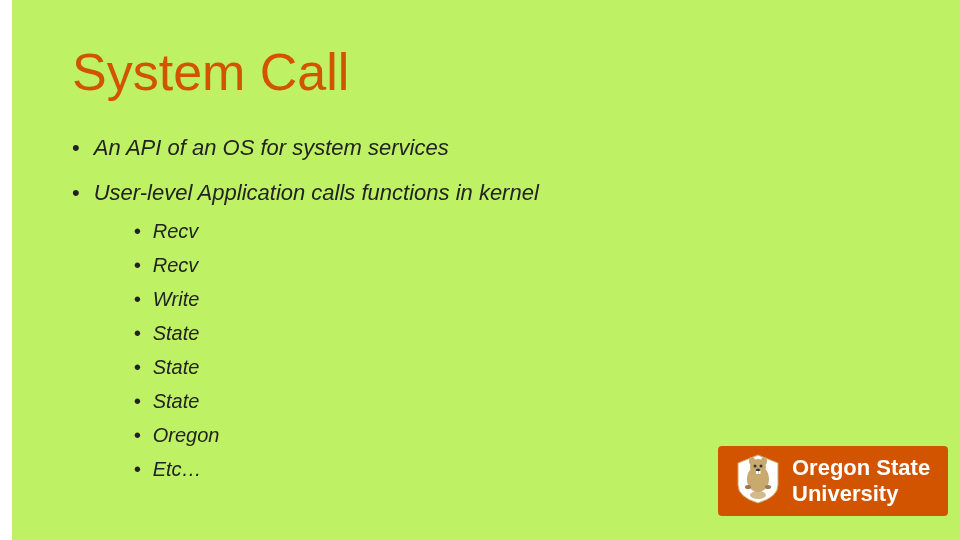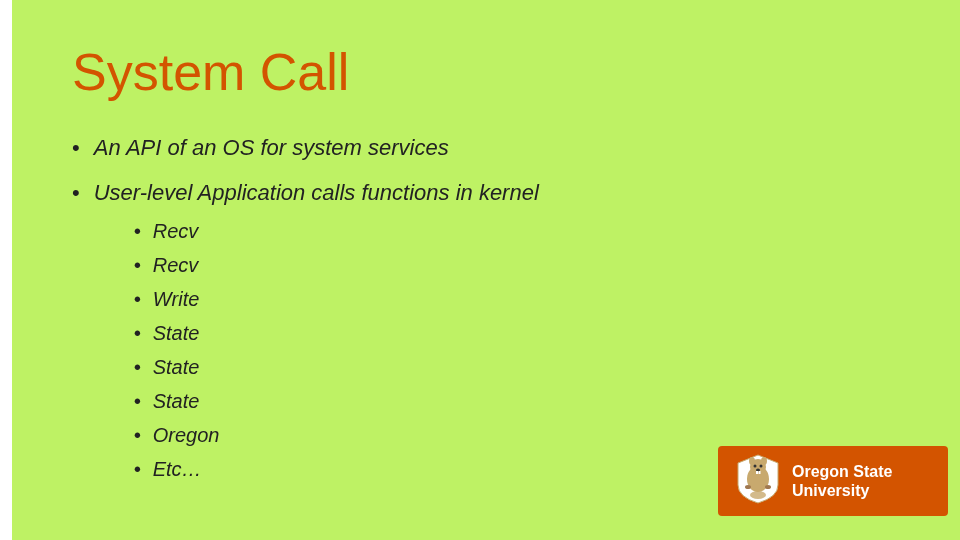--- a/index.html
+++ b/index.html
@@ -102,21 +102,21 @@
       flex-shrink: 0;
     }
 
     .osu-logo-svg {
       width: 48px;
       height: 52px;
     }
 
     .osu-text {
       color: #ffffff;
-      font-size: 16px;
+      font-size: 22px;
       font-weight: 700;
       line-height: 1.2;
       font-family: 'Segoe UI', Arial, sans-serif;
     }
   </style>
 </head>
 <body>
 
 <div class="slide">
 

